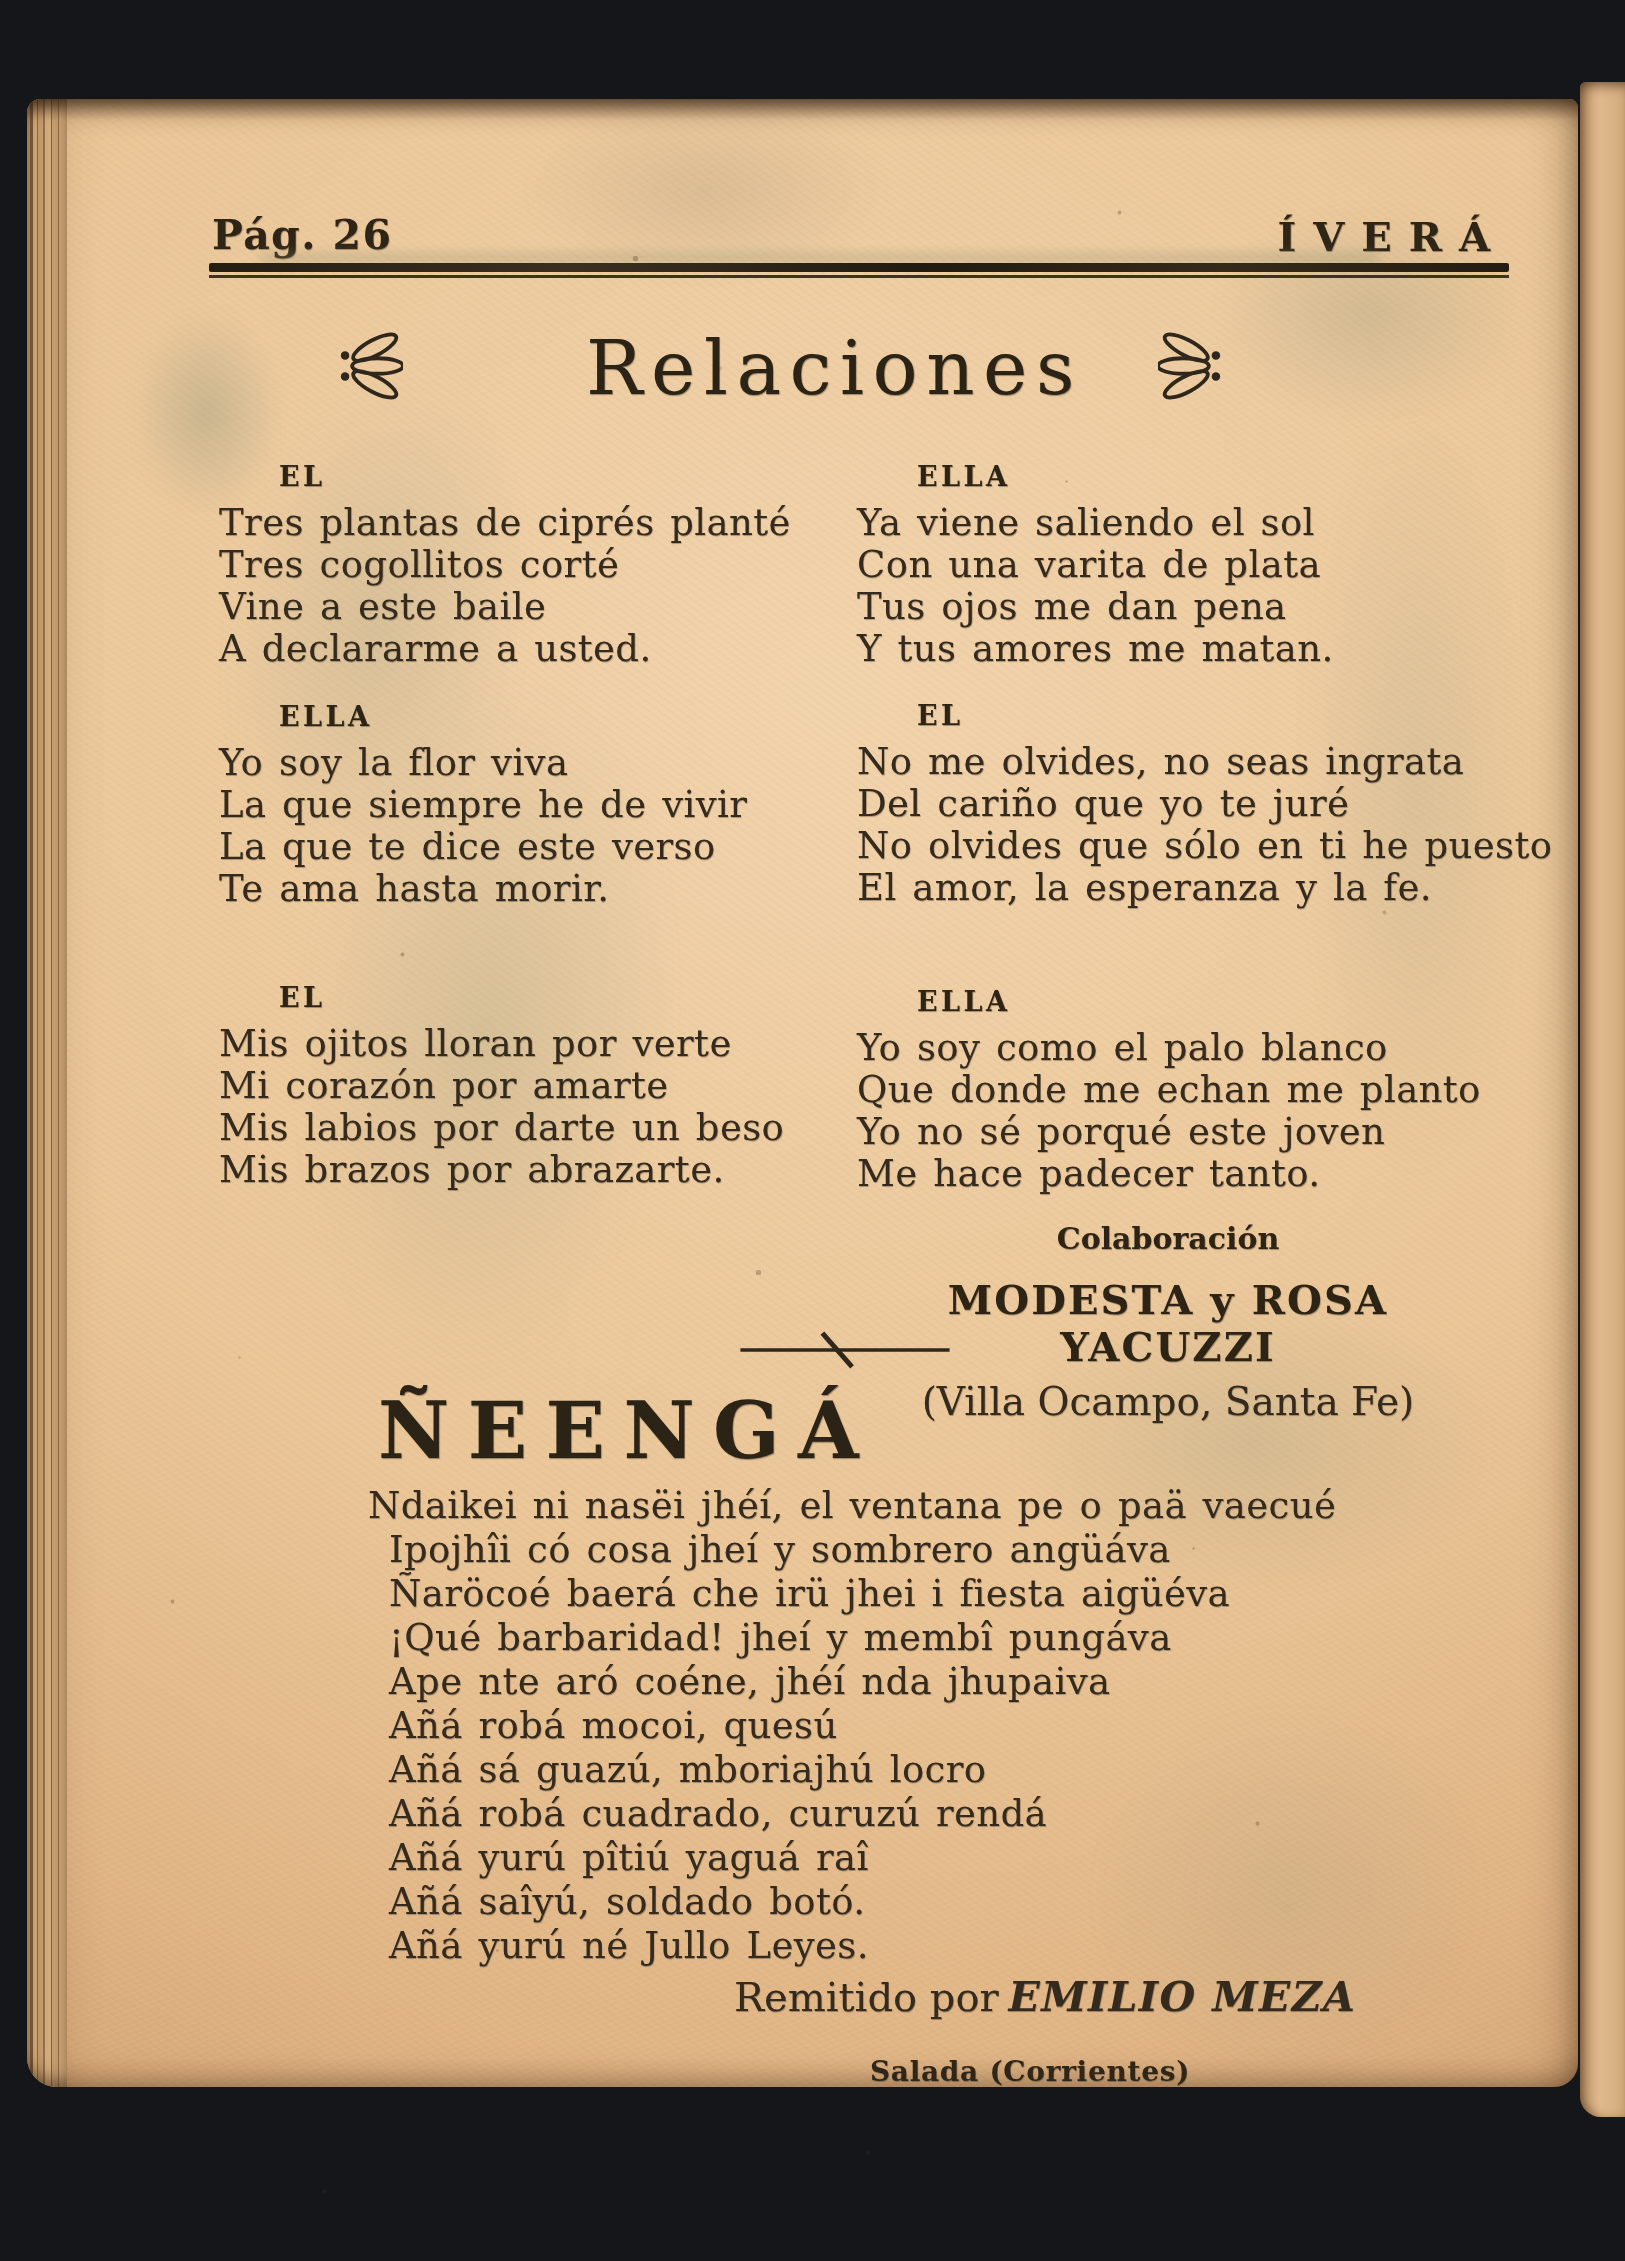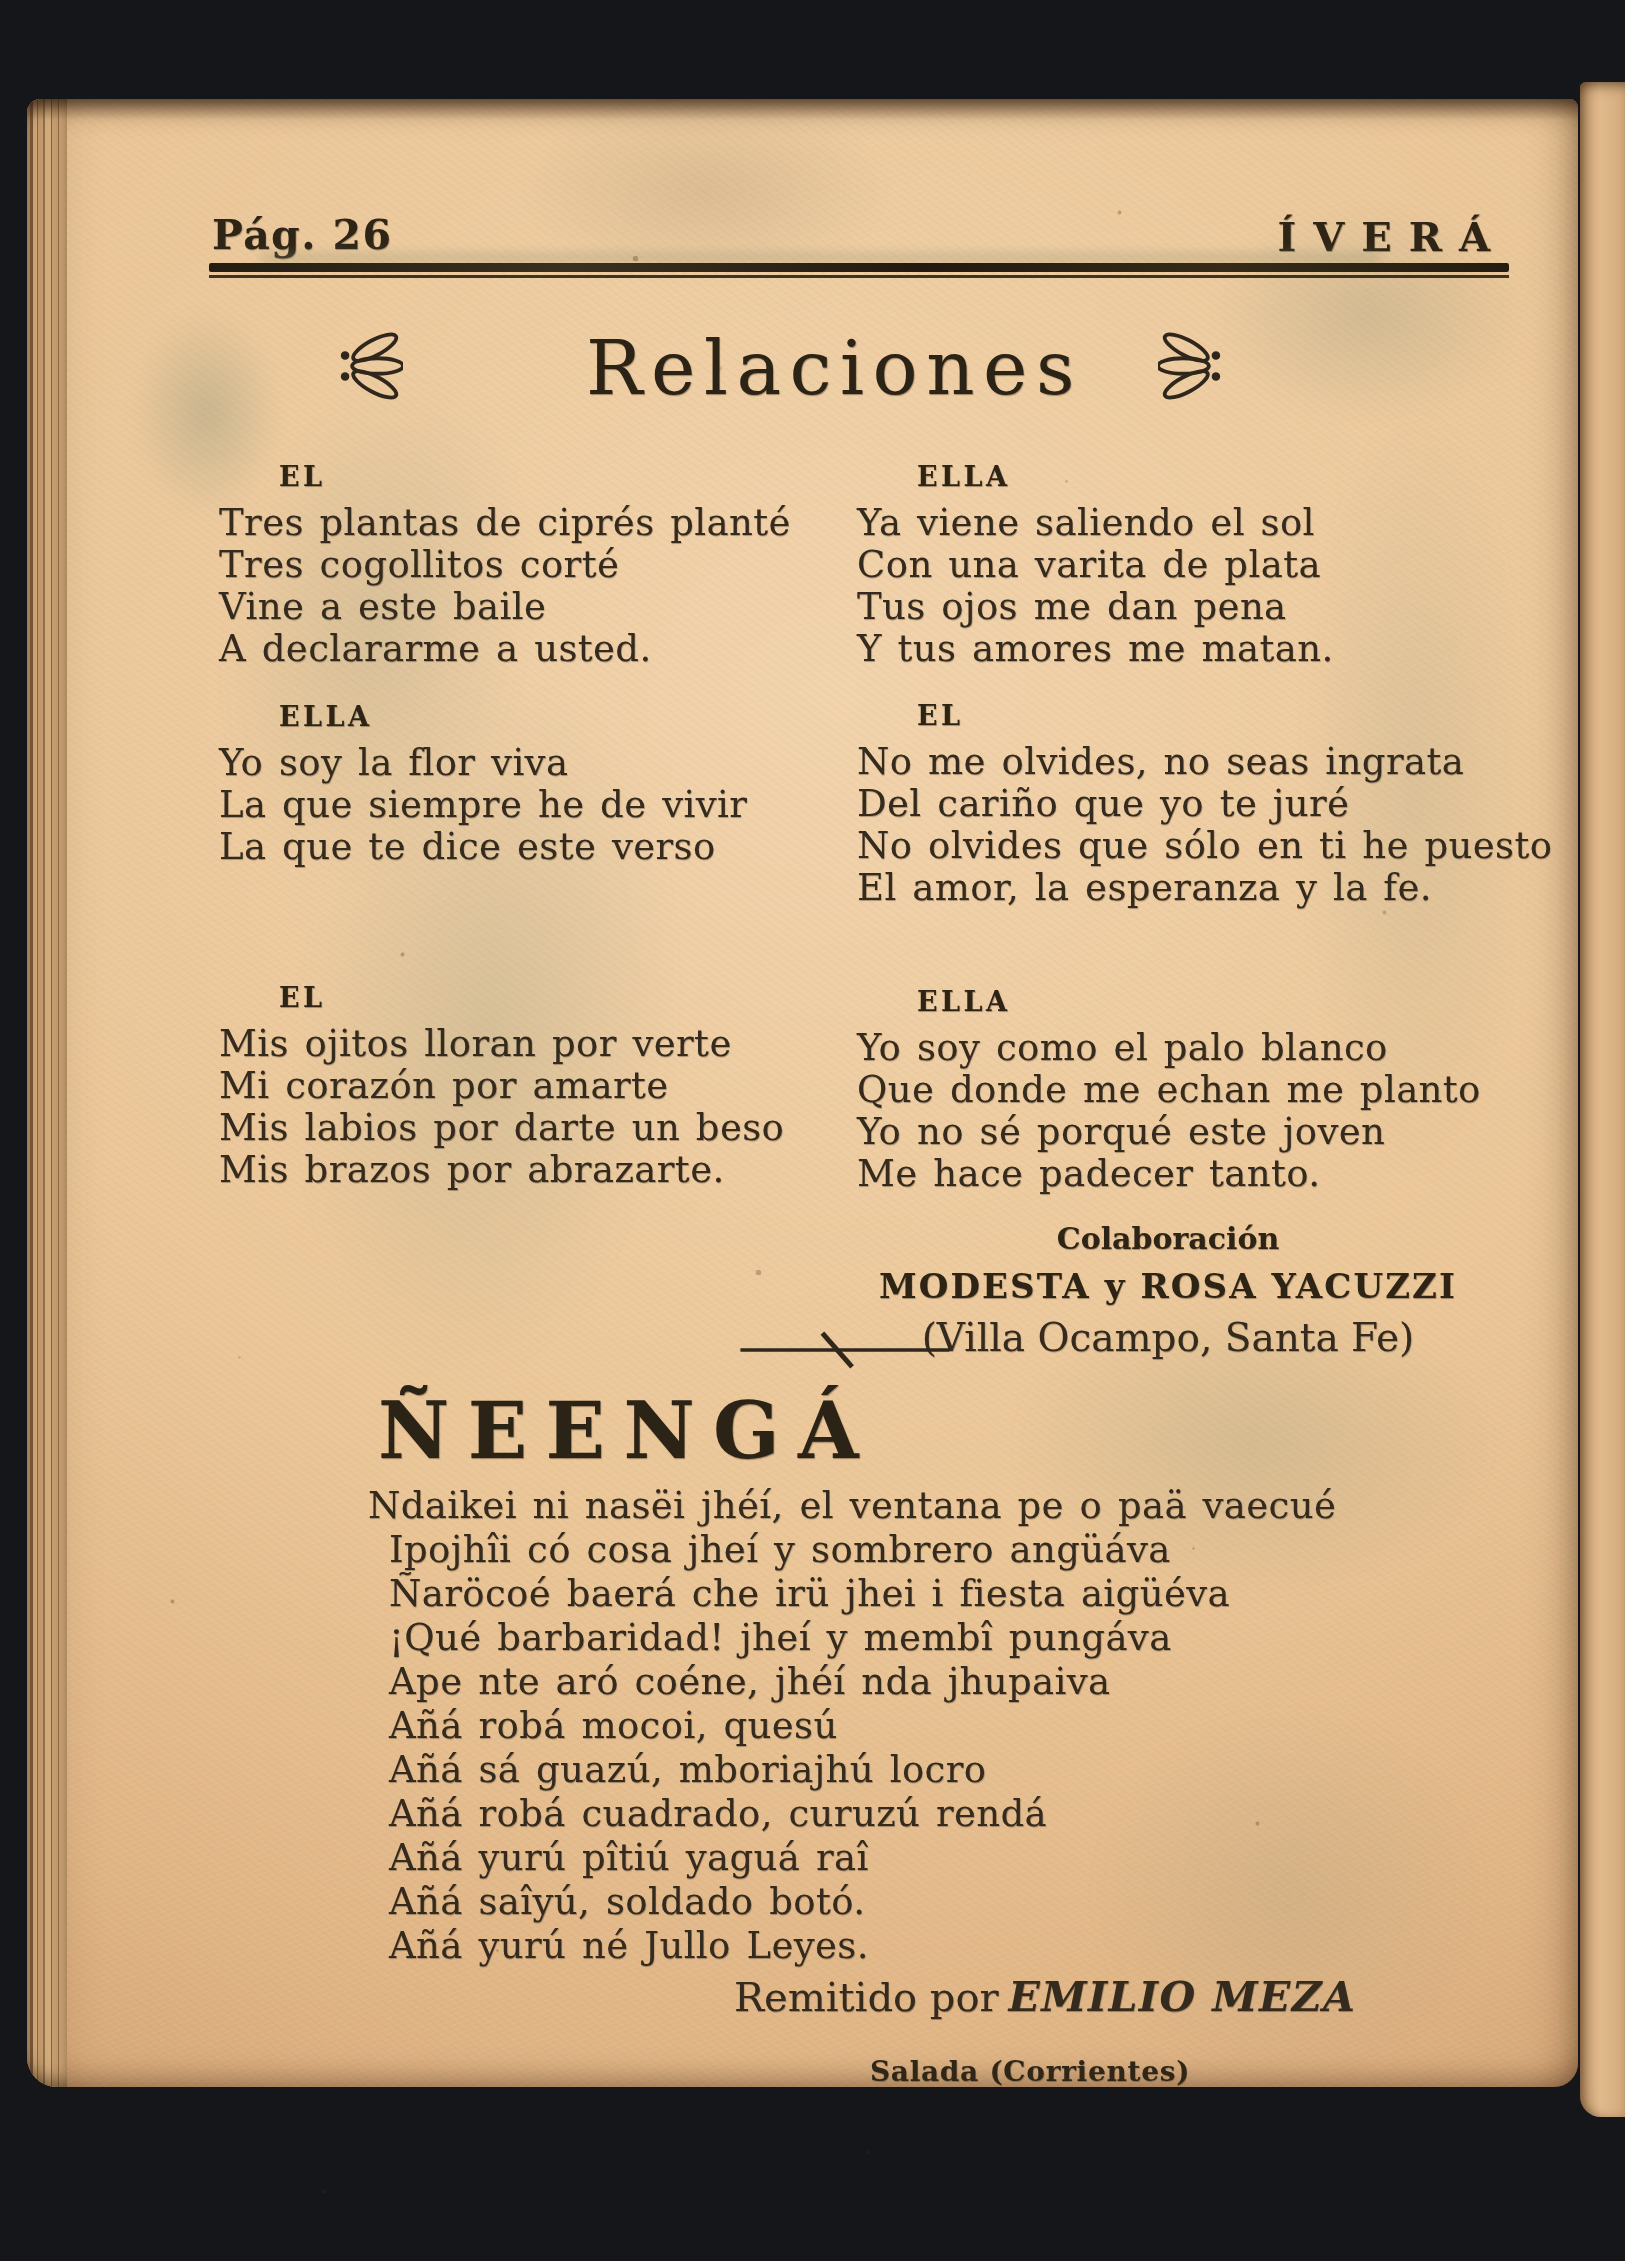--- a/index.html
+++ b/index.html
@@ -86,21 +86,21 @@
   .stanza{position:absolute;white-space:nowrap;}
   .speaker{font-weight:700;font-size:27px;letter-spacing:3.5px;margin-left:60px;margin-bottom:10px;color:#2d2415;
     text-shadow:0.6px 0.7px 0.7px rgba(55,40,25,.4);}
   .vline{font-size:37px;line-height:42px;word-spacing:3.5px;letter-spacing:0.4px;
     text-shadow:0.6px 0.7px 0.7px rgba(55,40,25,.35);}
   .s-l1{left:192px;top:362px;} .s-l2{left:192px;top:602px;} .s-l3{left:192px;top:883px;}
   .s-r1{left:830px;top:362px;} .s-r2{left:830px;top:601px;} .s-r3{left:830px;top:887px;}
   
   .colab{position:absolute;left:830px;top:1122px;width:622px;text-align:center;}
   .colab-label{font-weight:700;font-size:30px;color:#2d2415;text-shadow:0.6px 0.7px 0.7px rgba(55,40,25,.4);}
-  .colab-authors{font-weight:700;font-size:34px;letter-spacing:2.1px;margin-top:10px;color:#2d2415;
+  .colab-authors{font-weight:700;font-size:40px;letter-spacing:2.1px;margin-top:20px;color:#2d2415;
     text-shadow:0.6px 0.7px 0.7px rgba(55,40,25,.4);}
   .colab-loc{font-size:39px;margin-top:8.5px;text-shadow:0.6px 0.7px 0.7px rgba(55,40,25,.35);}
   
   .divider{position:absolute;left:712px;top:1231px;}
   
   .neenga-title{position:absolute;left:341px;top:1276px;font-weight:700;font-size:78px;letter-spacing:18.4px;color:#2b2315;
     text-shadow:0.7px 1.1px 1.1px rgba(55,40,25,.45);}
   .neenga-poem{position:absolute;left:341px;top:1385px;white-space:nowrap;}
   .neenga-poem .vline{line-height:44px;}
   .neenga-poem .vline.indent{padding-left:21px;}
@@ -166,20 +166,21 @@
     <div class="vline">Tres plantas de ciprés planté</div>
     <div class="vline">Tres cogollitos corté</div>
     <div class="vline">Vine a este baile</div>
     <div class="vline">A declararme a usted.</div>
   </section>
   <section class="stanza s-l2">
     <div class="speaker">ELLA</div>
     <div class="vline">Yo soy la flor viva</div>
     <div class="vline">La que siempre he de vivir</div>
     <div class="vline">La que te dice este verso</div>
+    <div class="vline">Te ama hasta morir.</div>
   </section>
   <section class="stanza s-l3">
     <div class="speaker">EL</div>
     <div class="vline">Mis ojitos lloran por verte</div>
     <div class="vline">Mi corazón por amarte</div>
     <div class="vline">Mis labios por darte un beso</div>
     <div class="vline">Mis brazos por abrazarte.</div>
   </section>
 
   <section class="stanza s-r1">

